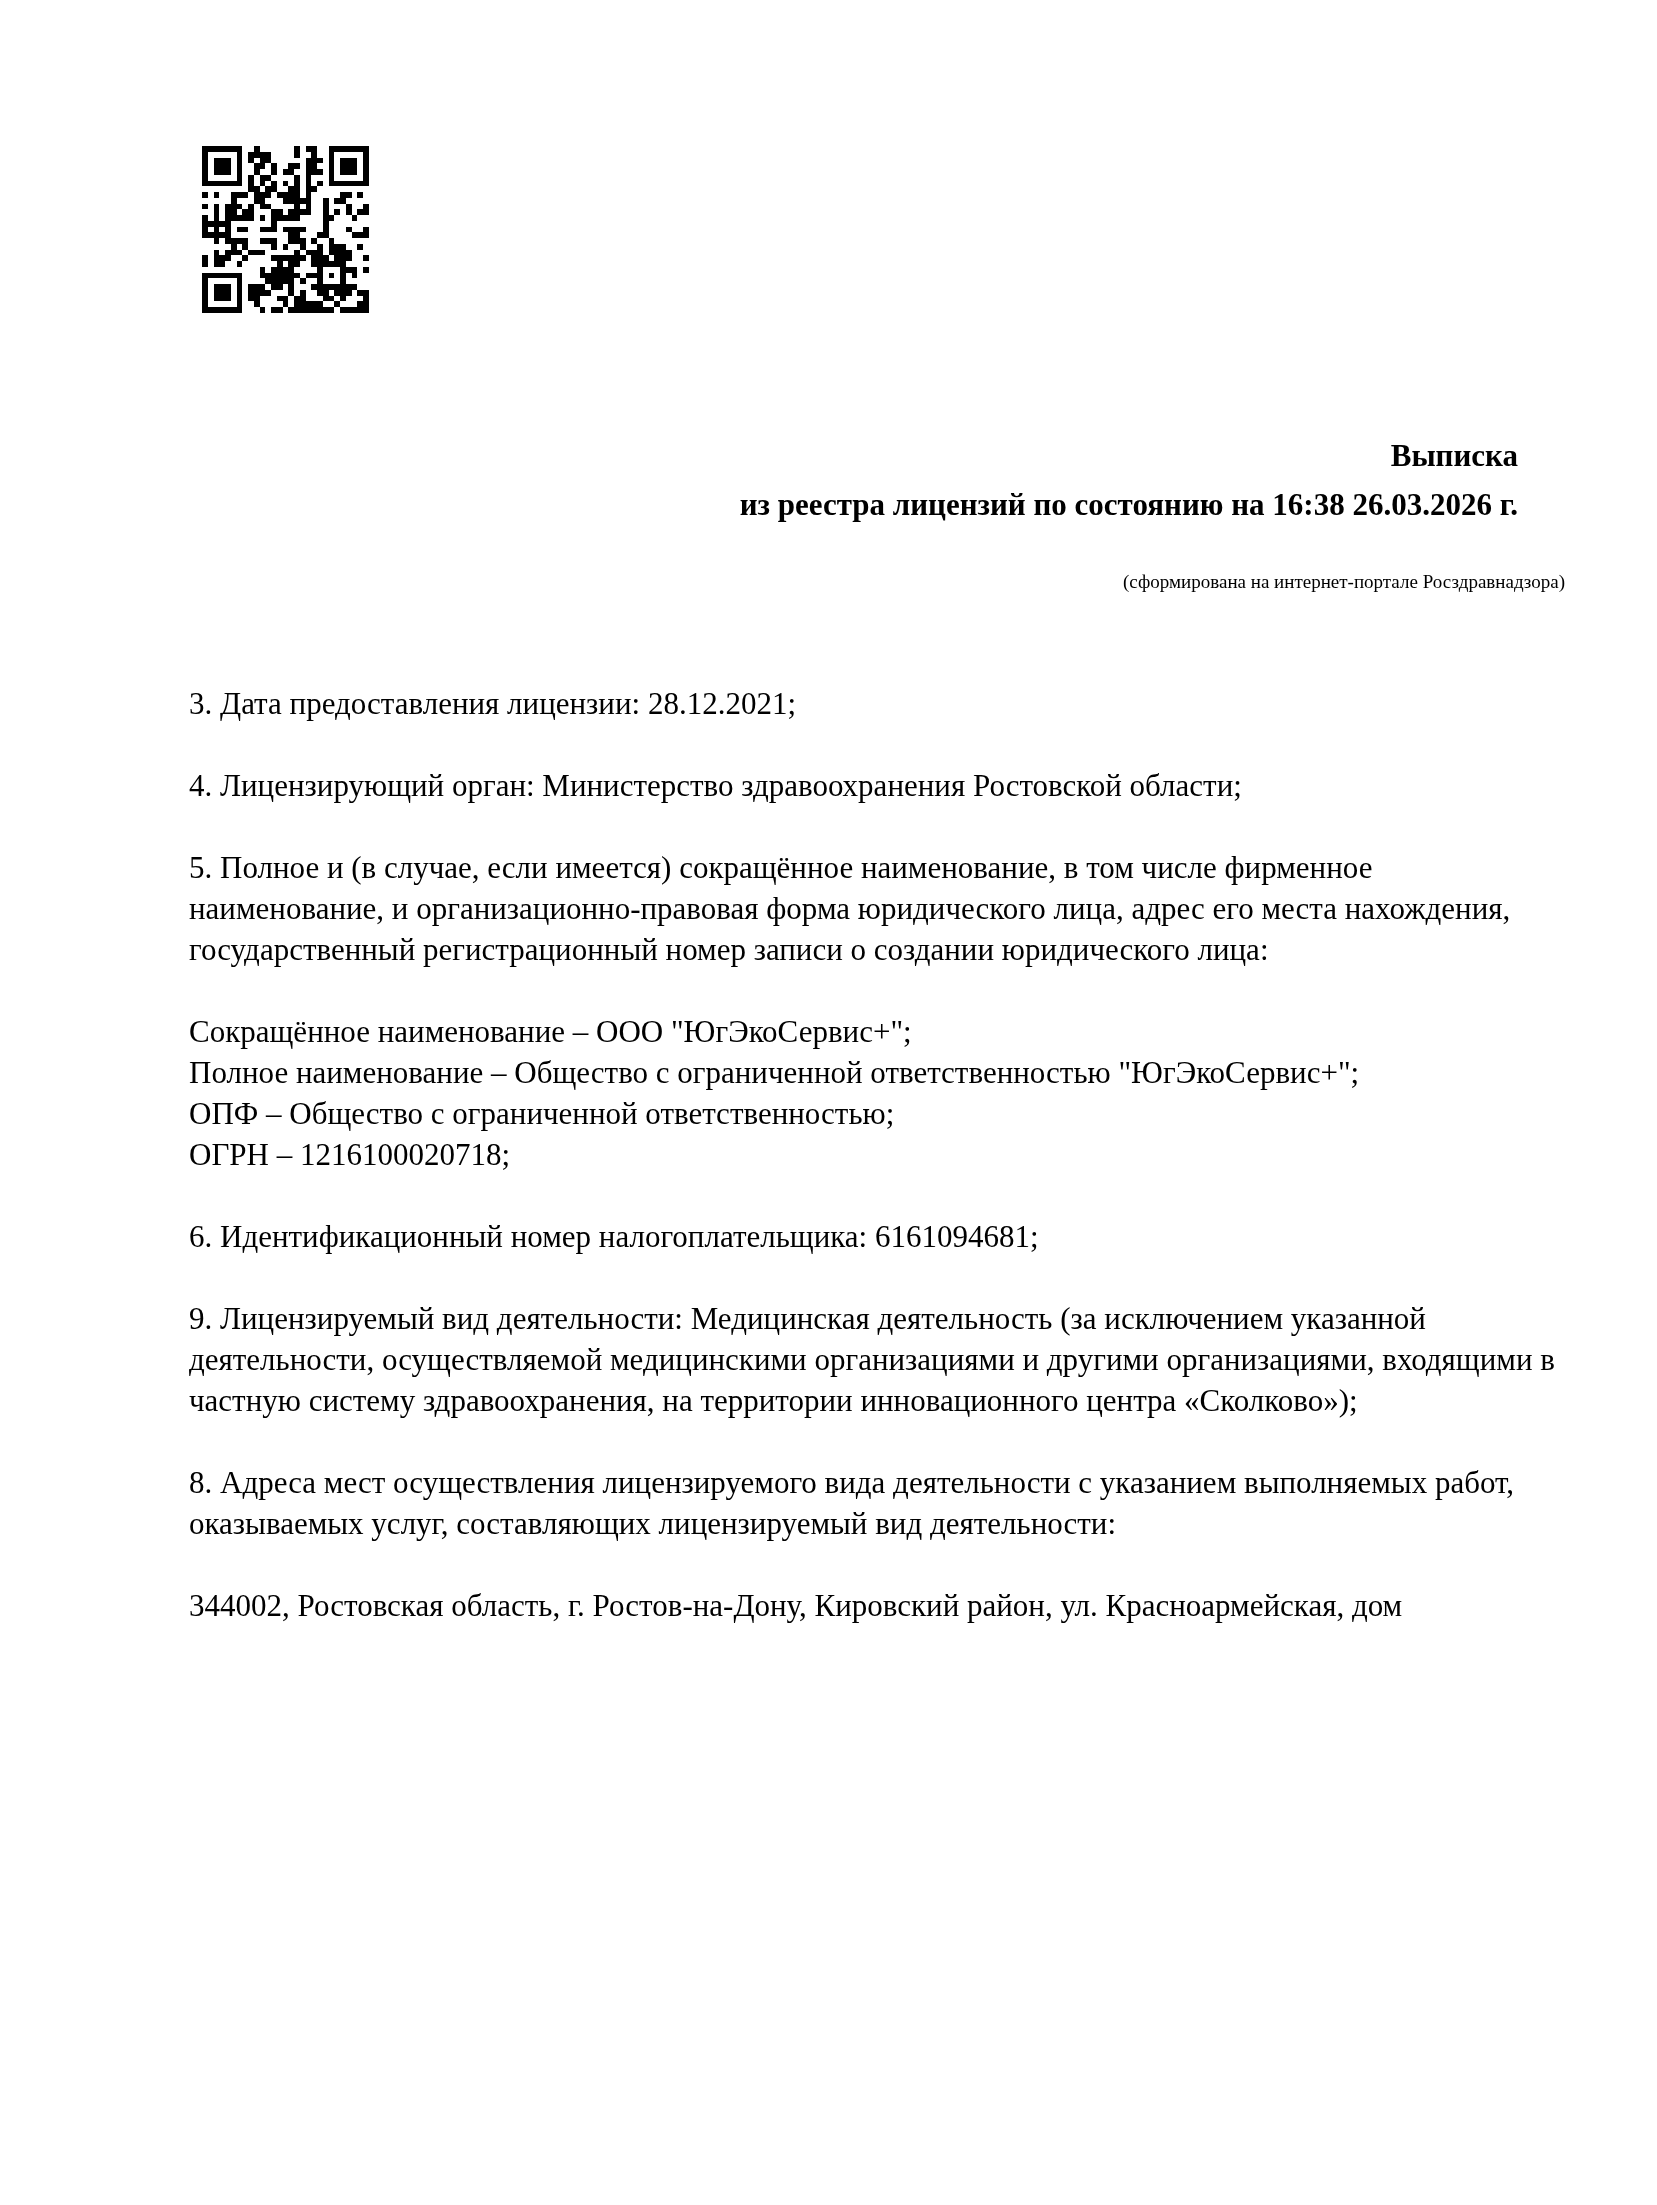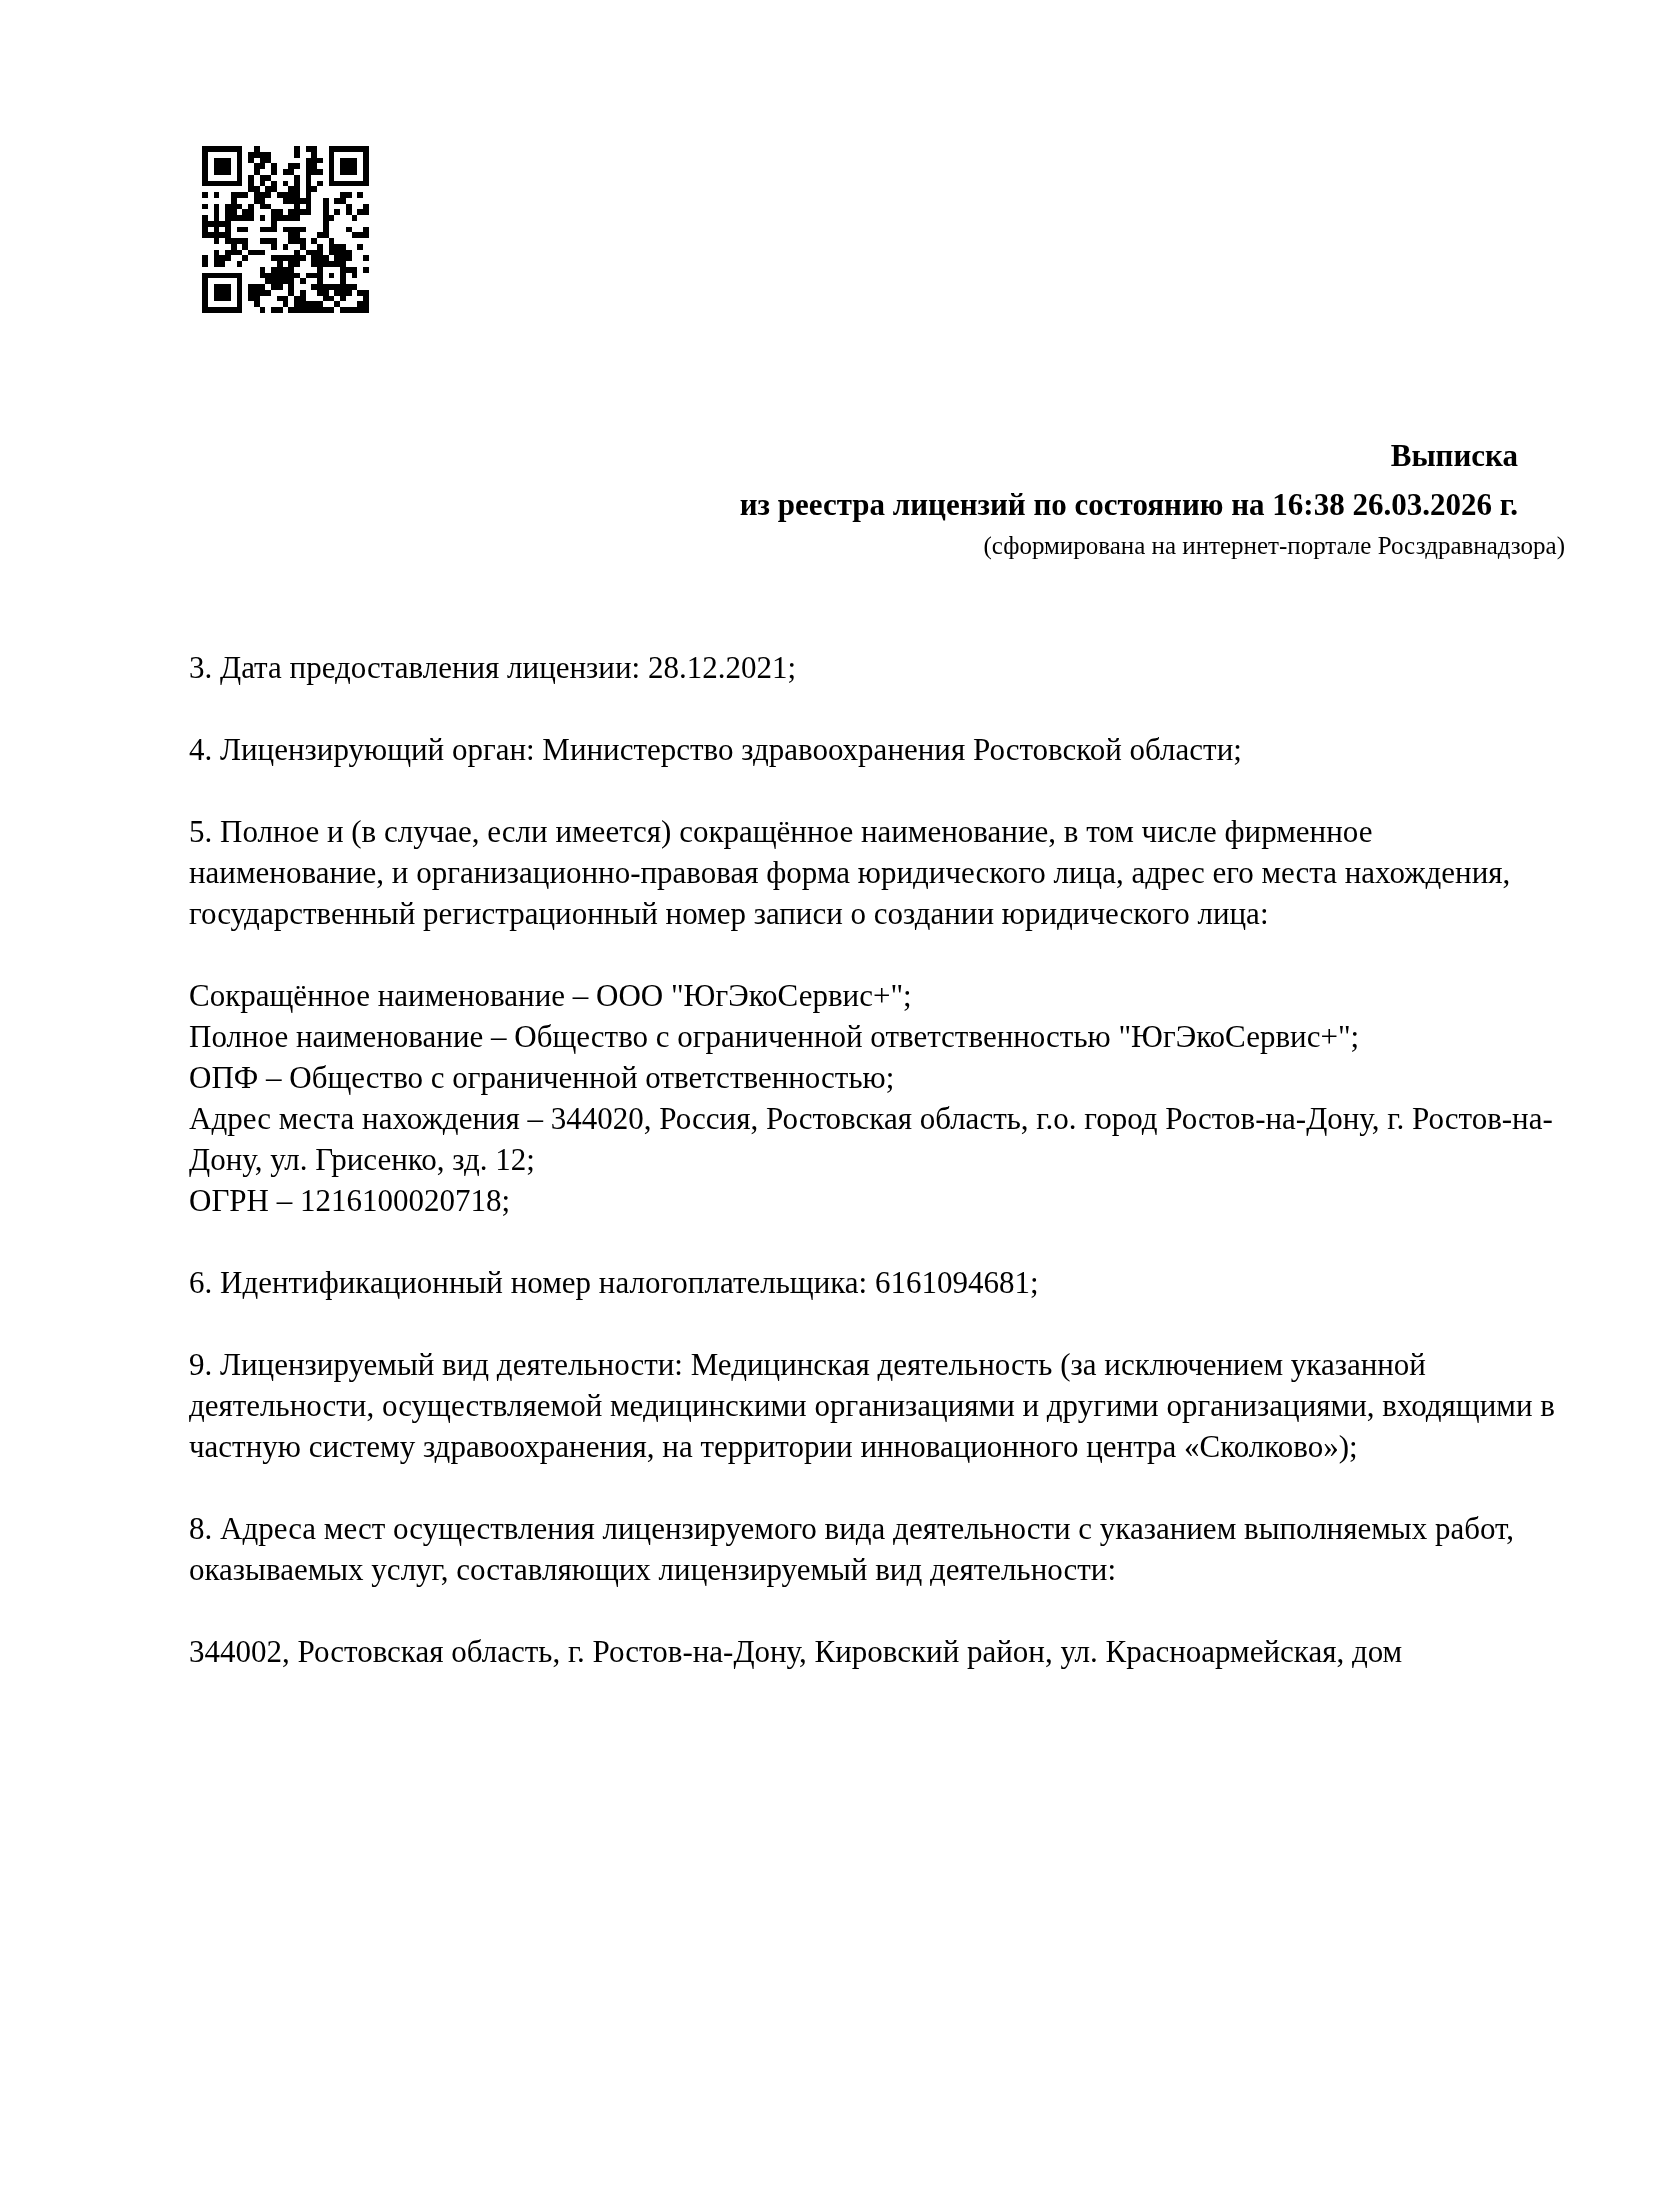--- a/index.html
+++ b/index.html
@@ -29,22 +29,23 @@
   }
   .title-block {
     text-align: right;
     font-weight: bold;
     font-size: 31px;
     line-height: 49px;
     margin-right: 47px;
   }
   .subtitle {
     text-align: right;
-    font-size: 25px;
+    font-size: 19px;
     line-height: 33px;
+    margin-top: 36px;
   }
   .doc-body {
     margin-top: 85px;
     font-size: 31px;
     line-height: 41px;
   }
   .para {
     margin: 0 0 41px 0;
   }
   .para-line { min-height: 41px; }
@@ -76,21 +77,20 @@
         <div class="para">
           <div class="para-line">4. Лицензирующий орган: Министерство здравоохранения Ростовской области;</div>
         </div>
         <div class="para">
           <div class="para-line">5. Полное и (в случае, если имеется) сокращённое наименование, в том числе фирменное наименование, и организационно-правовая форма юридического лица, адрес его места нахождения, государственный регистрационный номер записи о создании юридического лица:</div>
         </div>
         <div class="para">
           <div class="para-line">Сокращённое наименование – ООО "ЮгЭкоСервис+";</div>
           <div class="para-line">Полное наименование – Общество с ограниченной ответственностью "ЮгЭкоСервис+";</div>
           <div class="para-line">ОПФ – Общество с ограниченной ответственностью;</div>
-          <div class="para-line">Адрес места нахождения – 344020, Россия, Ростовская область, г.о. город Ростов-на-Дону, г. Ростов-на-Дону, ул. Грисенко, зд. 12;</div>
           <div class="para-line">ОГРН – 1216100020718;</div>
         </div>
         <div class="para">
           <div class="para-line">6. Идентификационный номер налогоплательщика: 6161094681;</div>
         </div>
         <div class="para">
           <div class="para-line">9. Лицензируемый вид деятельности: Медицинская деятельность (за исключением указанной деятельности, осуществляемой медицинскими организациями и другими организациями, входящими в частную систему здравоохранения, на территории инновационного центра «Сколково»);</div>
         </div>
         <div class="para">
           <div class="para-line">8. Адреса мест осуществления лицензируемого вида деятельности с указанием выполняемых работ, оказываемых услуг, составляющих лицензируемый вид деятельности:</div>

